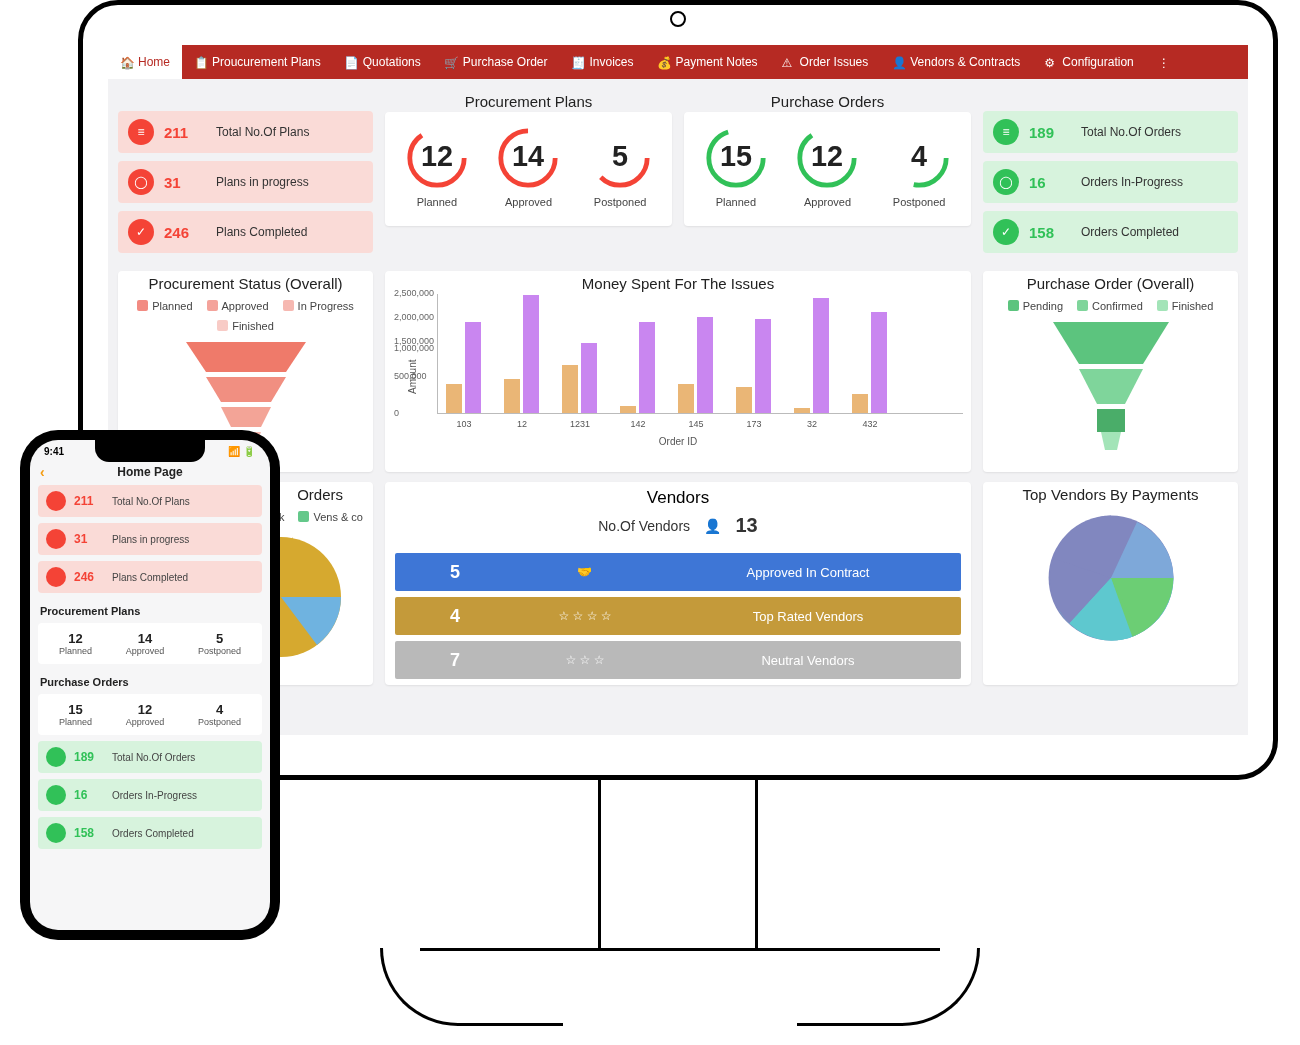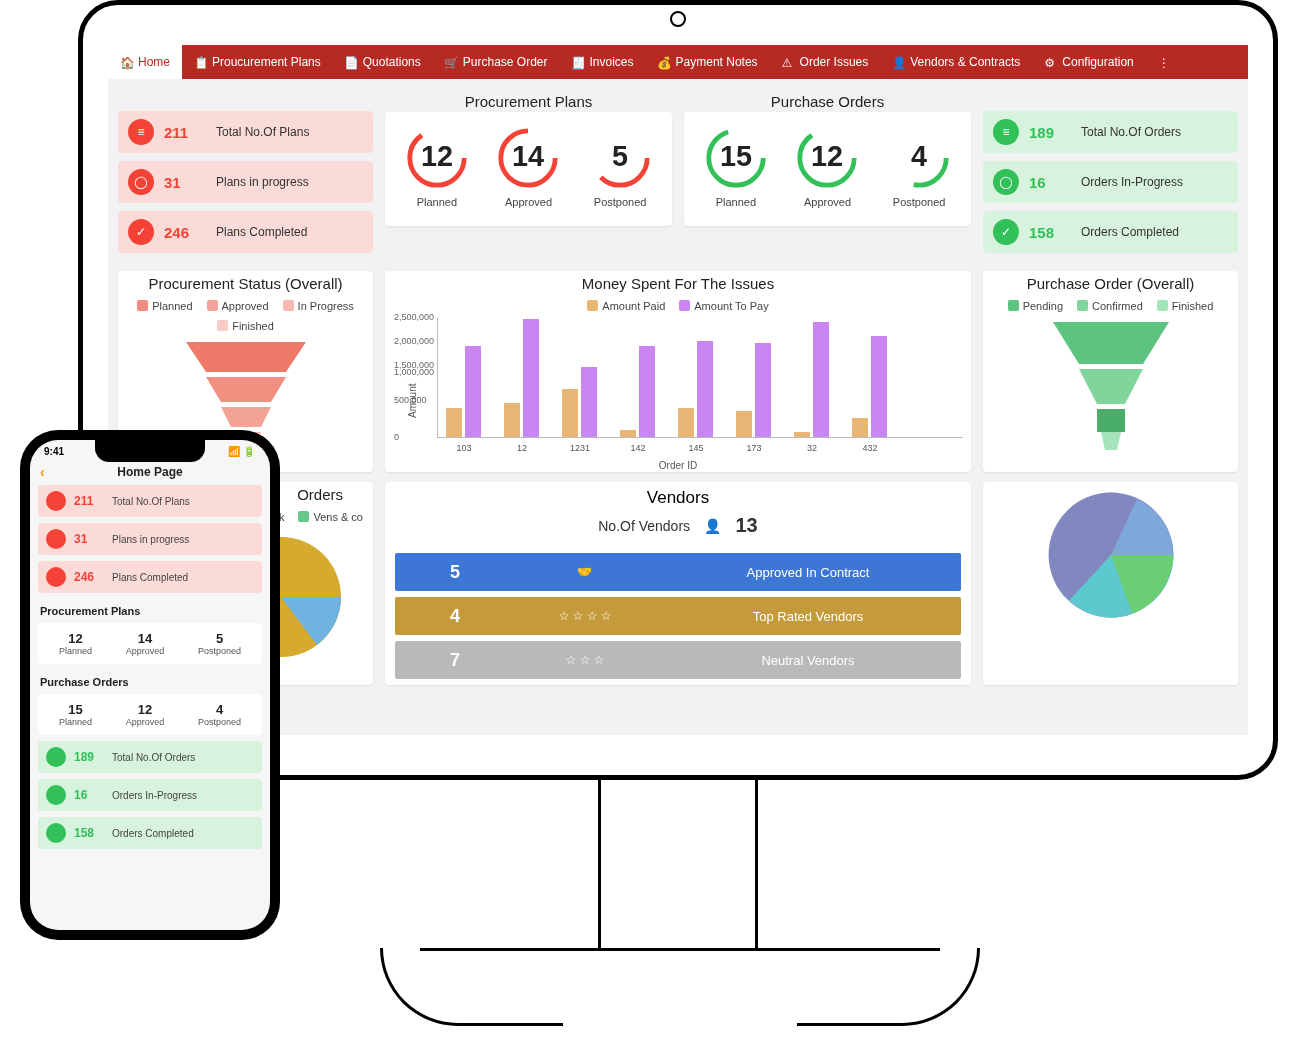--- a/index.html
+++ b/index.html
@@ -265,24 +265,20 @@
             <polygon points="10,0 130,0 110,30 30,30" fill="#ef7a6a"></polygon>
             <polygon points="30,35 110,35 95,60 45,60" fill="#f18f81"></polygon>
             <polygon points="45,65 95,65 85,85 55,85" fill="#f3a497"></polygon>
             <polygon points="55,90 85,90 78,110 62,110" fill="#f5b8ae"></polygon>
           </svg>
         </div>
       </div>
 
       <div class="card">
         <div class="section-title">Money Spent For The Issues</div>
-        <div class="legend">
-          <span><i class="sw orange"></i><span>Amount Paid</span></span>
-          <span><i class="sw purple"></i><span>Amount To Pay</span></span>
-        </div>
         <div class="barchart">
           <div class="bars-area" id="bars-area">
             <span class="ylabel">Amount</span>
           <span class="ytick" style="bottom: 0px;">0</span>
               <span class="ytick" style="bottom: 37px;">500,000</span>
               <span class="ytick" style="bottom: 65px;">1,000,000</span>
               <span class="ytick" style="bottom: 72px;">1,500,000</span>
               <span class="ytick" style="bottom: 96px;">2,000,000</span>
               <span class="ytick" style="bottom: 120px;">2,500,000</span>
               <div class="bar-group" style="left: 8px;">
@@ -382,20 +378,21 @@
           <span class="t">Top Rated Vendors</span>
         </div>
         <div class="vbar" style="background:#b9b9b9">
           <span class="n">7</span>
           <span class="mid">☆ ☆ ☆</span>
           <span class="t">Neutral Vendors</span>
         </div>
       </div>
 
       <div class="card">
+        <div class="section-title">Top Vendors By Payments</div>
         <div class="pie">
           <svg width="150" height="130" viewBox="0 0 100 100">
             <circle cx="50" cy="50" r="48" fill="#8187bf"></circle>
             <path d="M50 50 L98 50 A48 48 0 0 1 50 98 Z" fill="#5ec8cf"></path>
             <path d="M50 50 L50 98 A48 48 0 0 1 10 75 Z" fill="#5ec8cf"></path>
             <path d="M50 50 L98 50 A48 48 0 0 0 78 12 Z" fill="#7ea8d9"></path>
             <path d="M50 50 L85 82 A48 48 0 0 1 50 98 Z" fill="#6cce74" transform="rotate(-20 50 50)"></path>
             <path d="M50 50 L98 50 A48 48 0 0 1 72 92 Z" fill="#6cce74"></path>
             <path d="M50 50 L98 50 A48 48 0 0 0 70 7 Z" fill="#7ea8d9"></path>
             <path d="M50 50 L50 2 A48 48 0 0 0 6 35 Z" fill="#8187bf"></path>

